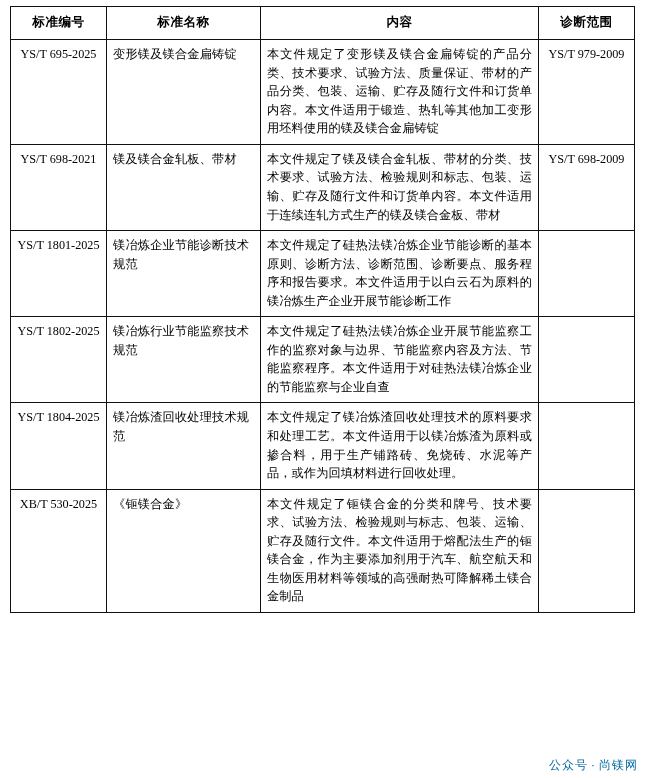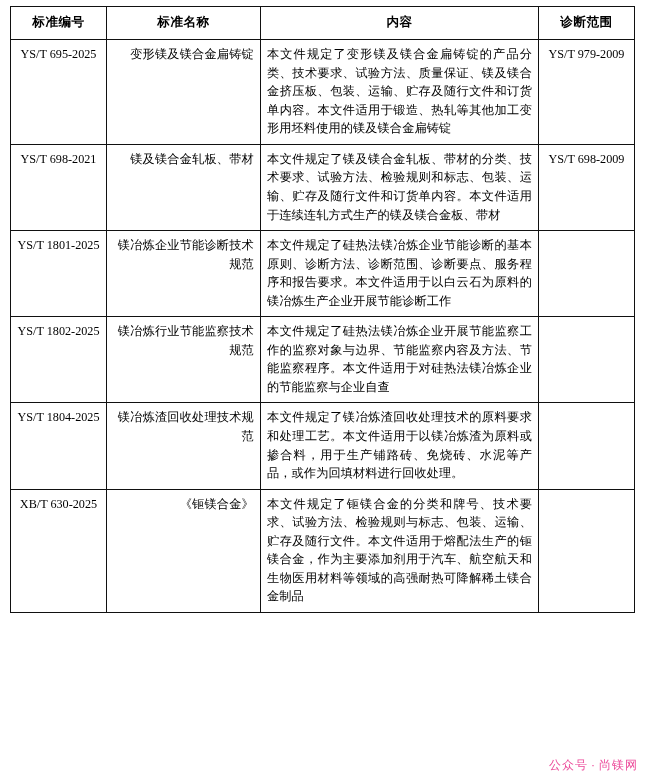--- a/index.html
+++ b/index.html
@@ -47,35 +47,35 @@
   col.c-name  { width: 154px; }
   col.c-content { width: 278px; }
   col.c-replace { width: 96px; }
 
   td.code, td.replace {
     text-align: center;
     white-space: nowrap;
     font-size: 12.1px;
   }
   td.name {
-    text-align: right;
+    text-align: left;
     letter-spacing: 0.2px;
   }
   td.content {
     text-align: justify;
     text-justify: inter-ideograph;
     letter-spacing: 0.1px;
   }
   .watermark {
     position: absolute;
     right: 8px;
     bottom: 4px;
     font-family: "Liberation Sans", "DejaVu Sans", sans-serif;
     font-size: 12px;
-    color: #ec4899;
+    color: #0369a1;
     letter-spacing: 1px;
     white-space: nowrap;
   }
   .wm-dot {
     display: inline-block;
     margin: 0 3px;
   }
 </style>
 </head>
 <body>
@@ -93,21 +93,21 @@
         <th>标准编号</th>
         <th>标准名称</th>
         <th>内容</th>
         <th>诊断范围</th>
       </tr>
     </thead>
     <tbody>
       <tr>
         <td class="code">YS/T 695-2025</td>
         <td class="name">变形镁及镁合金扁铸锭</td>
-        <td class="content">本文件规定了变形镁及镁合金扁铸锭的产品分类、技术要求、试验方法、质量保证、镁及镁合金挤压板、包装、运输、贮存及随行文件和订货单内容。本文件适用于锻造、热轧等其他加工变形用坯料使用的镁及镁合金扁铸锭</td>
+        <td class="content">本文件规定了变形镁及镁合金扁铸锭的产品分类、技术要求、试验方法、质量保证、带材的产品分类、包装、运输、贮存及随行文件和订货单内容。本文件适用于锻造、热轧等其他加工变形用坯料使用的镁及镁合金扁铸锭</td>
         <td class="replace">YS/T 979-2009</td>
       </tr>
       <tr>
         <td class="code">YS/T 698-2021</td>
         <td class="name">镁及镁合金轧板、带材</td>
         <td class="content">本文件规定了镁及镁合金轧板、带材的分类、技术要求、试验方法、检验规则和标志、包装、运输、贮存及随行文件和订货单内容。本文件适用于连续连轧方式生产的镁及镁合金板、带材</td>
         <td class="replace">YS/T 698-2009</td>
       </tr>
       <tr>
         <td class="code">YS/T 1801-2025</td>
@@ -121,21 +121,21 @@
         <td class="content">本文件规定了硅热法镁冶炼企业开展节能监察工作的监察对象与边界、节能监察内容及方法、节能监察程序。本文件适用于对硅热法镁冶炼企业的节能监察与企业自查</td>
         <td class="replace"></td>
       </tr>
       <tr>
         <td class="code">YS/T 1804-2025</td>
         <td class="name">镁冶炼渣回收处理技术规范</td>
         <td class="content">本文件规定了镁冶炼渣回收处理技术的原料要求和处理工艺。本文件适用于以镁冶炼渣为原料或掺合料，用于生产铺路砖、免烧砖、水泥等产品，或作为回填材料进行回收处理。</td>
         <td class="replace"></td>
       </tr>
       <tr>
-        <td class="code">XB/T 630-2025</td>
+        <td class="code">XB/T 530-2025</td>
         <td class="name">《钷镁合金》</td>
         <td class="content">本文件规定了钷镁合金的分类和牌号、技术要求、试验方法、检验规则与标志、包装、运输、贮存及随行文件。本文件适用于熔配法生产的钷镁合金，作为主要添加剂用于汽车、航空航天和生物医用材料等领域的高强耐热可降解稀土镁合金制品</td>
         <td class="replace"></td>
       </tr>
     </tbody>
   </table>
 </div>
 
 <div class="watermark">
   <span>公众号</span><span class="wm-dot">·</span><span>尚镁网</span>

